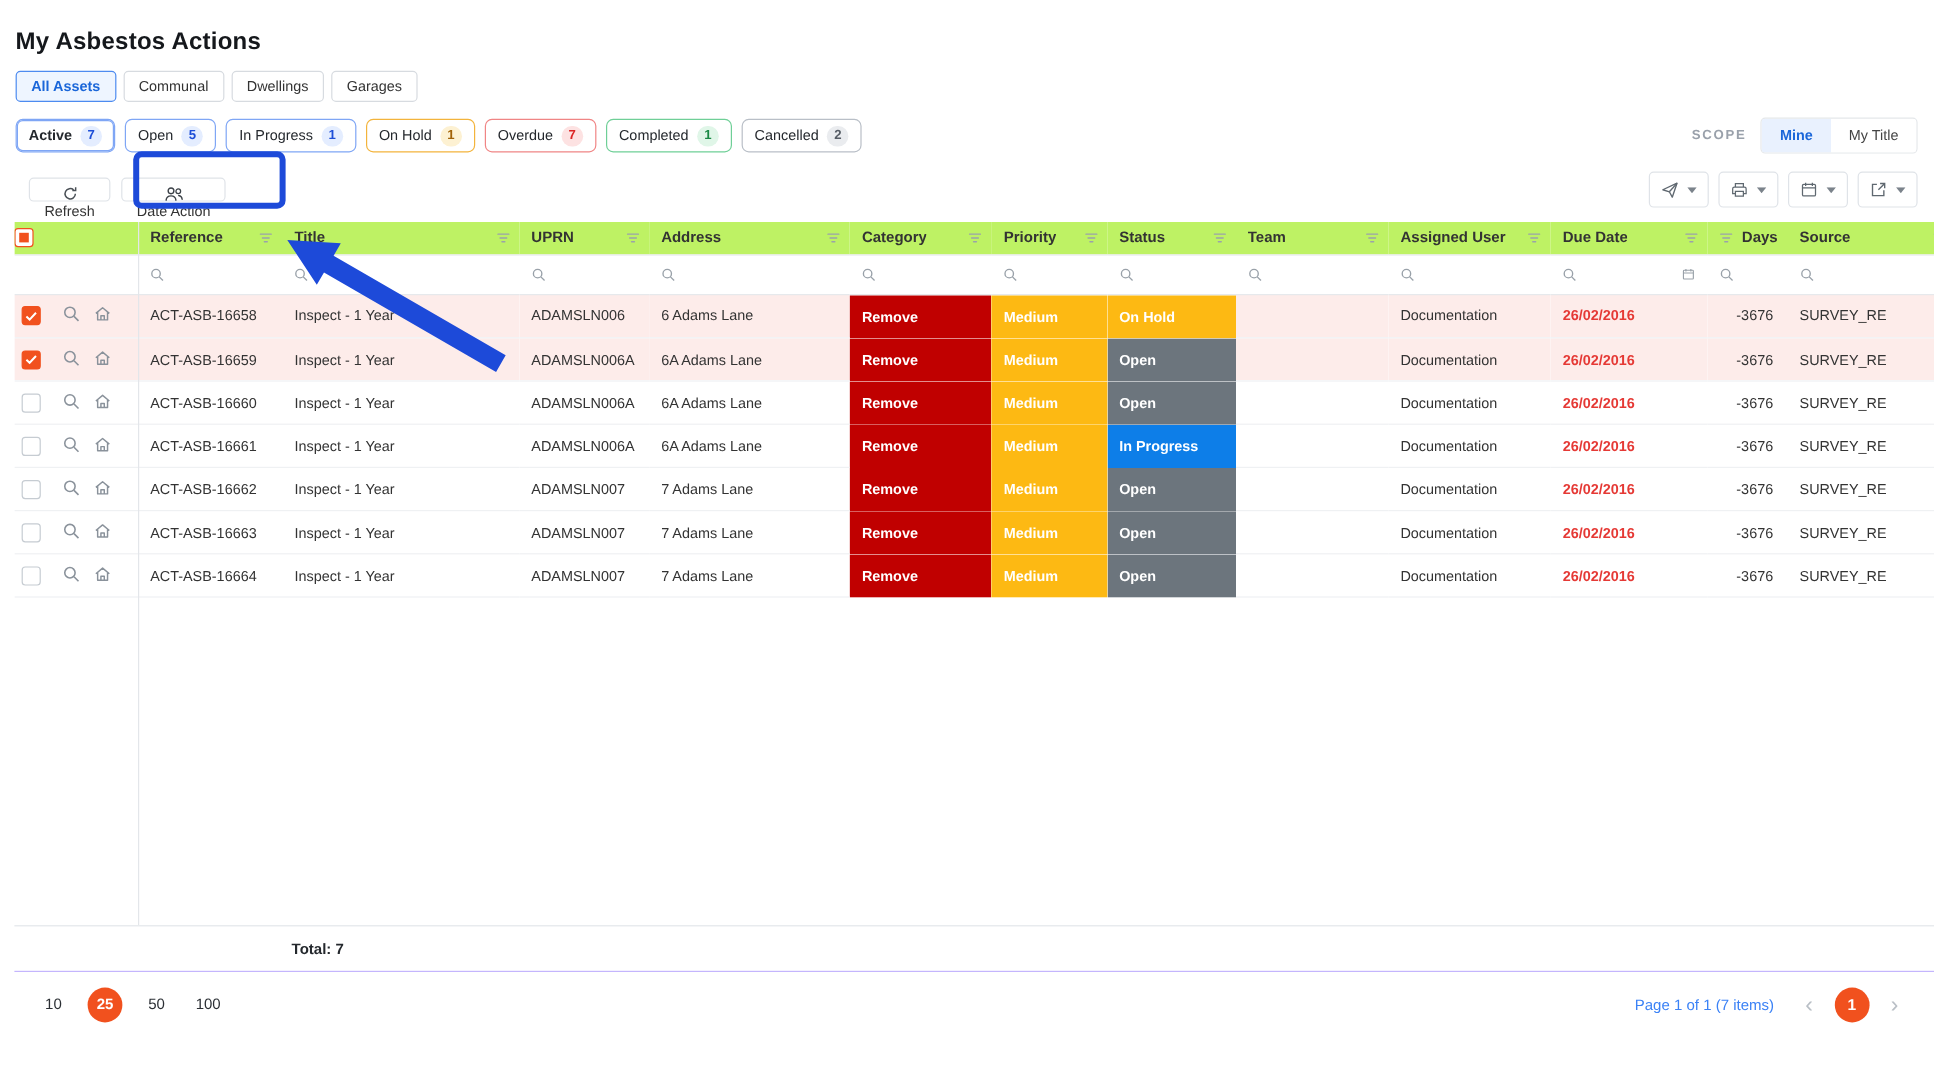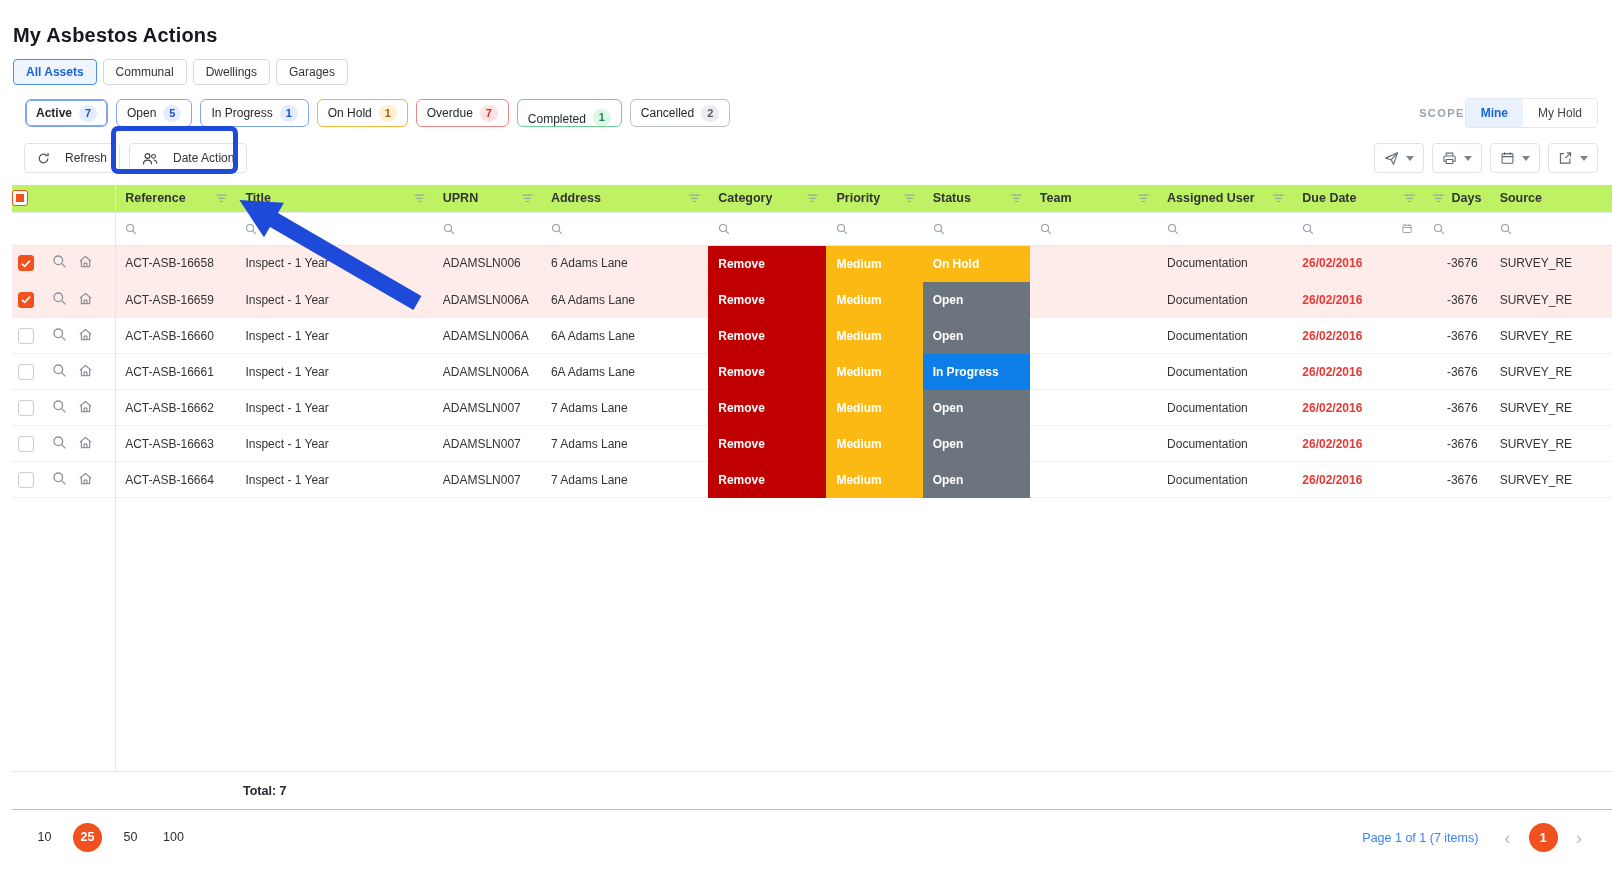--- a/index.html
+++ b/index.html
@@ -26,32 +26,32 @@
   .chip {
     display:inline-flex; align-items:center; gap:7px; height:28px;
     border:1px solid #ccc; border-radius:6px; background:#fff; padding:0 10px;
     font-size:12px; color:#24282d;
   }
   .chip.selected .chip-label { font-weight:700; }
   .chip-badge {
     min-width:18px; height:17px; line-height:17px; padding:0 5px; text-align:center;
     border-radius:9px; font-size:11px; font-weight:700;
   }
-  .scope { display:flex; align-items:center; gap:0; }
+  .scope { display:flex; align-items:center; gap:12px; }
   .scope-label { font-size:11px; font-weight:700; color:#9aa1ab; letter-spacing:1.4px; }
   .scope-buttons { display:flex; border:1px solid #e4e7ea; border-radius:4px; overflow:hidden; }
   .scope-btn { border:none; background:#fff; padding:7px 15px; font-size:12px; color:#444; }
   .scope-btn.active { background:#e9f1fe; color:#1a66d9; font-weight:700; }
 
   
   .toolbar { display:flex; justify-content:space-between; align-items:center; margin:15px 14px 0 24px; }
   .toolbar-left { display:flex; gap:9px; }
   .btn {
-    display:inline-flex; align-items:center; gap:15px; padding:6px 12px; height:30px;
-    border:1px solid #dfe3e8; border-radius:4px; background:#fff; font-size:12px; color:#333;
+    display:inline-flex; align-items:center; gap:1px; padding:6px 12px; height:20px;
+    border:1px solid #dfe3e8; border-radius:4px; background:#fff; font-size:12px; color:#333;flex-direction:column;
   }
   .toolbar-right { display:flex; gap:8px; }
   .icon-btn {
     display:inline-flex; align-items:center; gap:7px; padding:6px 9px; height:30px;
     border:1px solid #dfe3e8; border-radius:4px; background:#fff;
   }
   .ic { display:inline-flex; align-items:center; }
 
   
   .grid { margin:12px 0 0 12px; width:calc(100% - 12px); }
@@ -110,54 +110,54 @@
 
 <div class="asset-tabs">
     <button class="tab active">All Assets</button>
     <button class="tab">Communal</button>
     <button class="tab">Dwellings</button>
     <button class="tab">Garages</button>
   </div>
 
 <div class="chips-row">
   <div class="chips">
-      <button class="chip selected" style="border-color: rgb(127, 166, 245); box-shadow: rgb(127, 166, 245) 0px 0px 0px 1px inset; margin-left: 12px;">
+      <button class="chip selected" style="border-color: rgb(127, 166, 245); box-shadow: rgb(127, 166, 245) 0px 0px 0px 1px inset;">
         <span class="chip-label">Active</span>
         <span class="chip-badge" style="background: rgb(228, 237, 255); color: rgb(29, 78, 216);">7</span>
       </button>
       <button class="chip" style="border-color: rgb(127, 166, 245);">
         <span class="chip-label">Open</span>
         <span class="chip-badge" style="background: rgb(228, 237, 255); color: rgb(29, 78, 216);">5</span>
       </button>
       <button class="chip" style="border-color: rgb(127, 166, 245);">
         <span class="chip-label">In Progress</span>
         <span class="chip-badge" style="background: rgb(228, 237, 255); color: rgb(29, 78, 216);">1</span>
       </button>
       <button class="chip" style="border-color: rgb(243, 180, 60);">
         <span class="chip-label">On Hold</span>
         <span class="chip-badge" style="background: rgb(253, 241, 210); color: rgb(161, 98, 7);">1</span>
       </button>
       <button class="chip" style="border-color: rgb(240, 133, 133);">
         <span class="chip-label">Overdue</span>
         <span class="chip-badge" style="background: rgb(253, 226, 226); color: rgb(220, 38, 38);">7</span>
       </button>
-      <button class="chip" style="border-color: rgb(111, 207, 151); align-items: flex-end;">
+      <button class="chip" style="border-color: rgb(111, 207, 151);">
         <span class="chip-label">Completed</span>
         <span class="chip-badge" style="background: rgb(224, 246, 232); color: rgb(26, 138, 69);">1</span>
       </button>
       <button class="chip" style="border-color: rgb(185, 191, 199);">
         <span class="chip-label">Cancelled</span>
         <span class="chip-badge" style="background: rgb(234, 236, 239); color: rgb(86, 93, 102);">2</span>
       </button>
     </div>
   <div class="scope">
     <span class="scope-label">SCOPE</span>
     <div class="scope-buttons">
         <button class="scope-btn active">Mine</button>
-        <button class="scope-btn">My Hold</button>
+        <button class="scope-btn">My Title</button>
       </div>
   </div>
 </div>
 
 <div class="toolbar">
   <div class="toolbar-left">
     <button class="btn">
       <span class="ic">
           <svg width="13" height="13" viewBox="0 0 16 16">
             <path d="M13.3 8a5.3 5.3 0 1 1-1.8-4" fill="none" stroke="#4a5056" stroke-width="1.5"></path>

